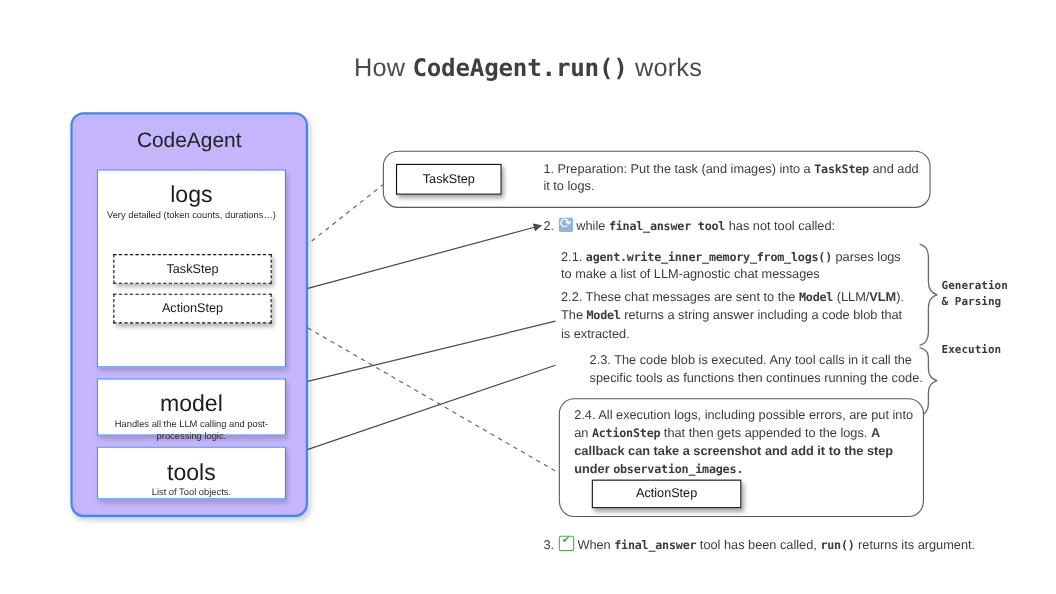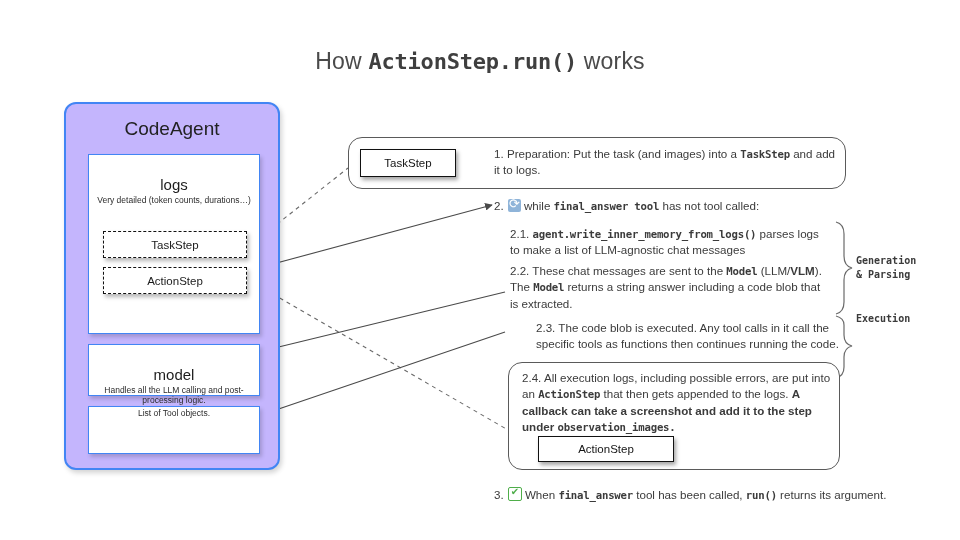--- a/index.html
+++ b/index.html
@@ -54,23 +54,23 @@
     background: #fff;
     box-shadow: 2px 3px 4px rgba(0,0,0,0.18);
     box-sizing: border-box;
   }
   #logs-box   { left: 22px; top: 50px;  width: 172px; height: 180px; }
   #model-box  { left: 22px; top: 240px; width: 172px; height: 52px; }
   #tools-box  { left: 22px; top: 302px; width: 172px; height: 48px; }
 
   .box-title {
     text-align: center;
-    font-size: 15px;
+    font-size: 21px;
     color: #1d1d1d;
-    margin-top: 22px;
+    margin-top: 11px;
     line-height: 1.1;
   }
   .box-sub {
     text-align: center;
     font-size: 8.5px;
     color: #2b2b2b;
     line-height: 1.25;
     margin-top: 1px;
     padding: 0 4px;
   }
@@ -194,21 +194,21 @@
     color: #4fae4a;
     line-height: 14px;
   }
 
   #connectors { position: absolute; left: 0; top: 0; width: 960px; height: 540px; pointer-events: none; }
 </style>
 </head>
 <body>
 
 <div id="title">
-  <span>How </span><span class="mono">ActionStep.run()</span><span> works</span>
+  <span>How </span><span class="mono">CodeAgent.run()</span><span> works</span>
 </div>
 
 <svg id="connectors">
   <defs>
     <marker id="arrow-solid" viewBox="0 0 10 10" refX="9" refY="5" markerWidth="7" markerHeight="7" orient="auto-start-reverse">
       <path d="M 0 0 L 10 5 L 0 10 z" fill="#4a4a4a"></path>
     </marker>
     <marker id="arrow-dash" viewBox="0 0 10 10" refX="9" refY="5" markerWidth="6" markerHeight="6" orient="auto-start-reverse">
       <path d="M 0 0 L 10 5 L 0 10 z" fill="#6a6a6a"></path>
     </marker>
@@ -245,20 +245,21 @@
       <span>ActionStep</span>
     </div>
   </div>
 
   <div class="blue-box" id="model-box">
     <div class="box-title">model</div>
     <div class="box-sub">Handles all the LLM calling and post-processing logic.</div>
   </div>
 
   <div class="blue-box" id="tools-box">
+    <div class="box-title">tools</div>
     <div class="box-sub">List of Tool objects.</div>
   </div>
 </div>
 
 <div class="round-card" id="step1-card"></div>
 <div id="taskstep-chip">
   <span>TaskStep</span>
 </div>
 <div class="para" id="step1-text">
   <span>1.</span>

